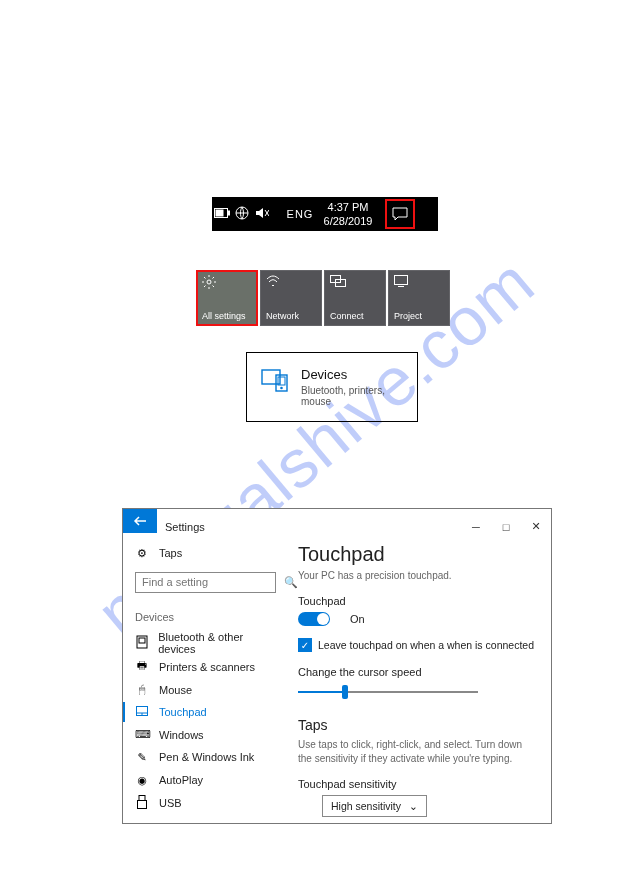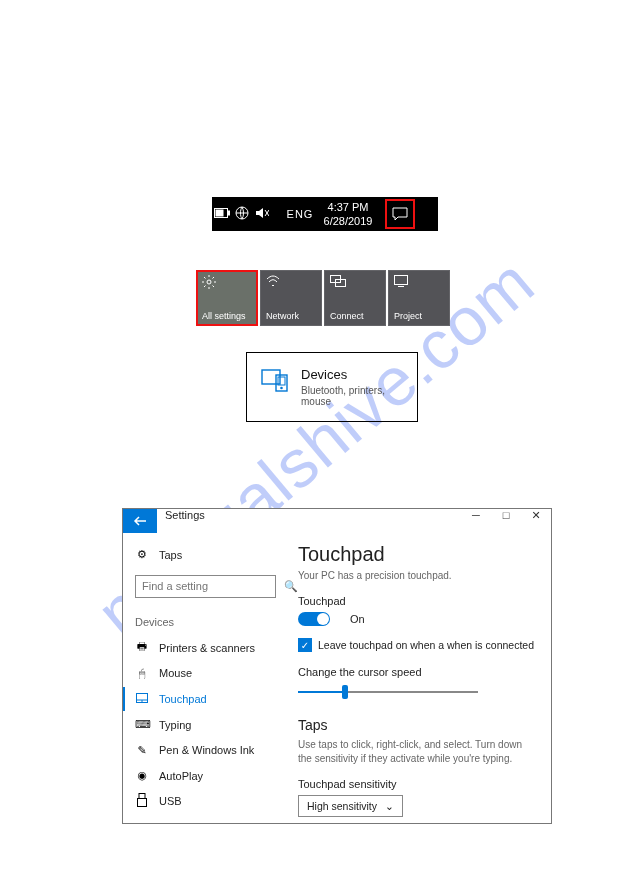--- a/index.html
+++ b/index.html
@@ -76,21 +76,21 @@
     position: absolute;
     left: 122px; top: 508px;
     width: 430px; height: 316px;
     border: 1px solid #777;
     background: #fff;
     display: flex; flex-direction: column;
     font-size: 11px; color: #222;
     z-index: 2;
   }
   .titlebar {
-    height: 24px; display: flex; align-items: flex-start;
+    height: 24px; display: flex; align-items: flex-end;
     font-size: 11px;
   }
   .titlebar .back {
     width: 34px; height: 24px; background: #0078d7; color: #fff;
     display: flex; align-items: center; justify-content: center;
   }
   .titlebar .ttl { padding-left: 8px; flex: 1; }
   .titlebar .wbtn { width: 30px; text-align: center; color: #333; }
 
   .body { flex: 1; display: flex; overflow: hidden; }
@@ -130,20 +130,21 @@
   .slider { position: relative; width: 180px; height: 18px; margin: 4px 0 16px 0; }
   .slider .track { position: absolute; top: 8px; left: 0; right: 0; height: 2px; background: #888; }
   .slider .fill  { position: absolute; top: 8px; left: 0; width: 48px; height: 2px; background: #0078d7; }
   .slider .thumb { position: absolute; top: 2px; left: 44px; width: 6px; height: 14px; background: #0078d7; border-radius: 2px; }
   .h2 { font-size: 14px; font-weight: 400; margin-bottom: 5px; }
   .help { font-size: 10px; color: #666; line-height: 14px; margin-bottom: 12px; }
   .select {
     display: inline-flex; align-items: center; gap: 8px;
     border: 1px solid #888; height: 22px; padding: 0 8px; font-size: 10.5px;
     margin-bottom: 14px;
+    margin-left: 24px;
   }
 </style>
 </head>
 <body>
 
 <div class="watermark">manualshive.com</div>
 
 <div class="tray">
   <span class="ico">
     <svg width="16" height="10" viewBox="0 0 16 10">
@@ -248,39 +249,48 @@
         <span class="sicon">⚙</span>
         <span>Taps</span>
       </div>
       <div class="search">
         <input placeholder="Find a setting" style="">
         <span>🔍</span>
       </div>
       <div class="grouplbl">Devices</div>
 
       <div class="row">
+        <span class="sicon">
+          <svg width="12" height="14" viewBox="0 0 12 14" stroke="#000" fill="none">
+              <rect x="1" y="1" width="10" height="12"></rect>
+              <rect x="3" y="3" width="6" height="5"></rect>
+            </svg>
+        </span>
+        <span>Bluetooth &amp; other devices</span>
+      </div>
+      <div class="row">
         <span class="sicon">🖶</span>
         <span>Printers &amp; scanners</span>
       </div>
       <div class="row">
         <span class="sicon">🖱</span>
         <span>Mouse</span>
       </div>
       <div class="row active">
         <span class="sicon">
           <svg width="12" height="10" viewBox="0 0 12 10" stroke="#0078d7" fill="none">
               <rect x="0.5" y="0.5" width="11" height="9"></rect>
               <path d="M0.5 7h11M6 7v2.5"></path>
             </svg>
         </span>
         <span>Touchpad</span>
       </div>
       <div class="row">
         <span class="sicon">⌨</span>
-        <span>Typing</span>
+        <span>Windows</span>
       </div>
       <div class="row">
         <span class="sicon">✎</span>
         <span>Pen &amp; Windows Ink</span>
       </div>
       <div class="row">
         <span class="sicon">◉</span>
         <span>AutoPlay</span>
       </div>
       <div class="row">

